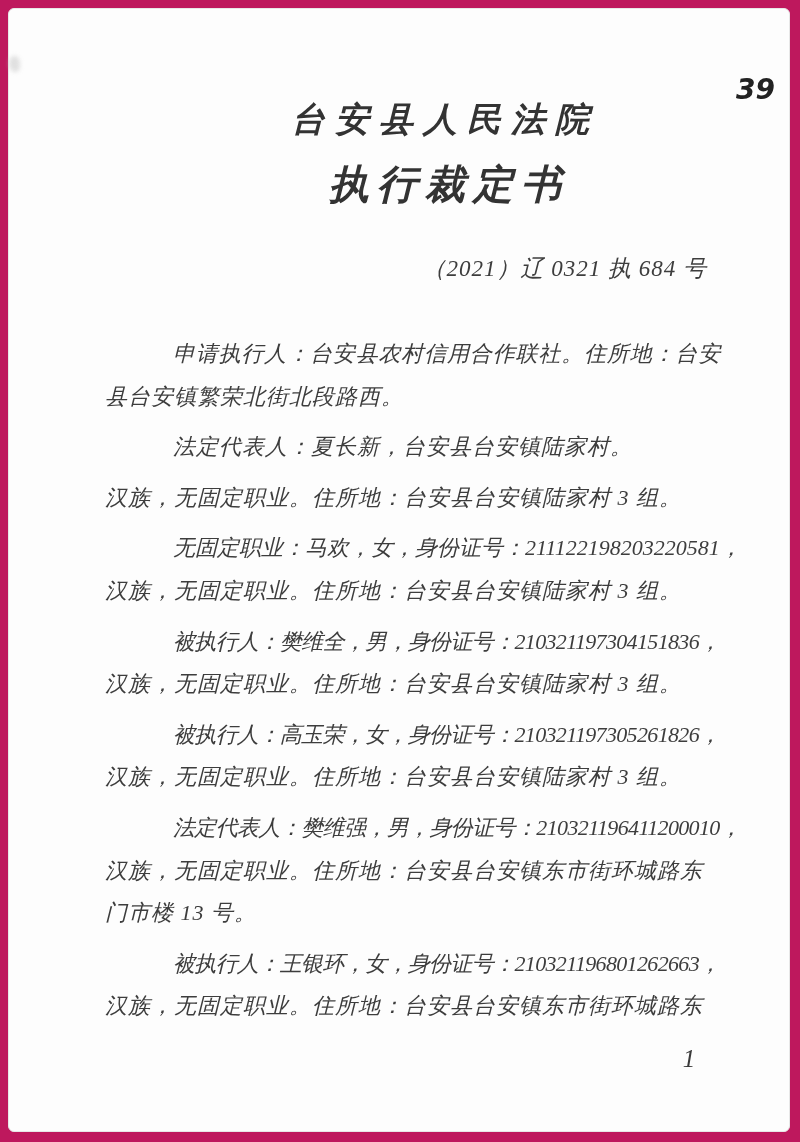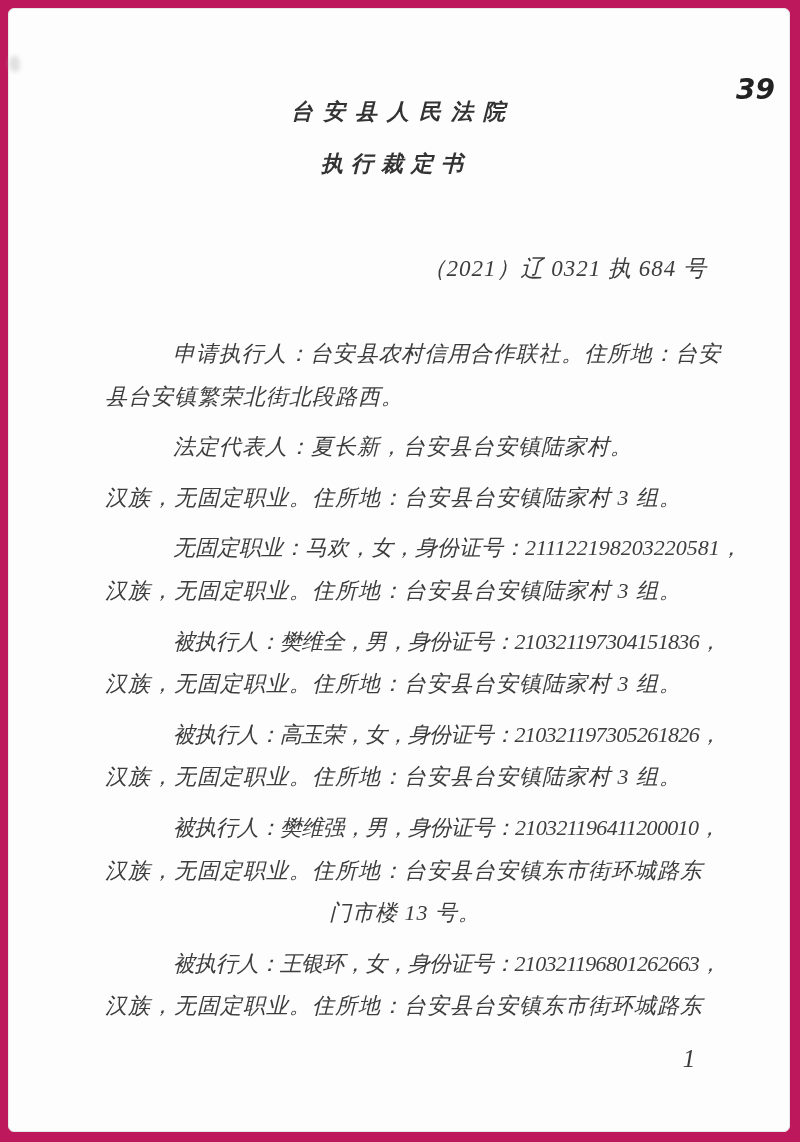--- a/index.html
+++ b/index.html
@@ -15,26 +15,26 @@
     background:#fdfdfd;border:1px solid #e7e7e7;border-radius:6px;
     box-sizing:border-box;
   }
   .corner-mark{
     position:absolute;left:727px;top:64px;
     font-family:"DejaVu Sans",sans-serif;font-weight:700;
     font-size:28px;color:#222;letter-spacing:0px;
   }
   .court-title{
     position:absolute;left:282px;top:88px;margin:0;
-    font-size:22px;font-weight:600;color:#333;
+    font-size:34px;font-weight:600;color:#333;
     letter-spacing:10px;white-space:nowrap;
   }
   .doc-title{
-    position:absolute;left:312px;top:140px;margin:0;
-    font-size:22px;font-weight:600;color:#333;
+    position:absolute;left:312px;top:140px;margin:8px;
+    font-size:40px;font-weight:600;color:#333;
     letter-spacing:8px;white-space:nowrap;
   }
   .case-number{
     position:absolute;right:82px;top:244px;
     font-size:23px;color:#3d3d3d;letter-spacing:1px;white-space:nowrap;margin-left:16px;
   }
   .doc-body{
     position:absolute;left:88px;top:316px;width:616px;
     font-size:22px;color:#3d3d3d;line-height:42.6px;
   }
@@ -92,23 +92,23 @@
         <span class="line indent fill" style="letter-spacing: -0.657143px;">被执行人：樊维全，男，身份证号：210321197304151836，</span>
         <span class="line fill" style="letter-spacing: 1px;">汉族，无固定职业。住所地：台安县台安镇陆家村 3 组。</span>
       </p>
 
       <p class="para">
         <span class="line indent fill" style="letter-spacing: -0.657143px;">被执行人：高玉荣，女，身份证号：210321197305261826，</span>
         <span class="line fill" style="letter-spacing: 1px;">汉族，无固定职业。住所地：台安县台安镇陆家村 3 组。</span>
       </p>
 
       <p class="para">
-        <span class="line indent fill" style="letter-spacing: -0.628571px;">被执行人：樊维强，男，身份证号：210321196411200010，</span>
+        <span class="line indent fill" style="letter-spacing: -0.628571px;">法定代表人：樊维强，男，身份证号：210321196411200010，</span>
         <span class="line fill" style="letter-spacing: 1px;">汉族，无固定职业。住所地：台安县台安镇东市街环城路东</span>
-        <span class="line" style="letter-spacing: 1px; text-align: center;">门市楼 13 号。</span>
+        <span class="line" style="letter-spacing: 1px;">门市楼 13 号。</span>
       </p>
 
       <p class="para para-last">
         <span class="line indent fill" style="letter-spacing: -0.657143px;">被执行人：王银环，女，身份证号：210321196801262663，</span>
         <span class="line fill" style="letter-spacing: 1px;">汉族，无固定职业。住所地：台安县台安镇东市街环城路东</span>
       </p>
 
     </div>
 
     <div class="page-number">1</div>

